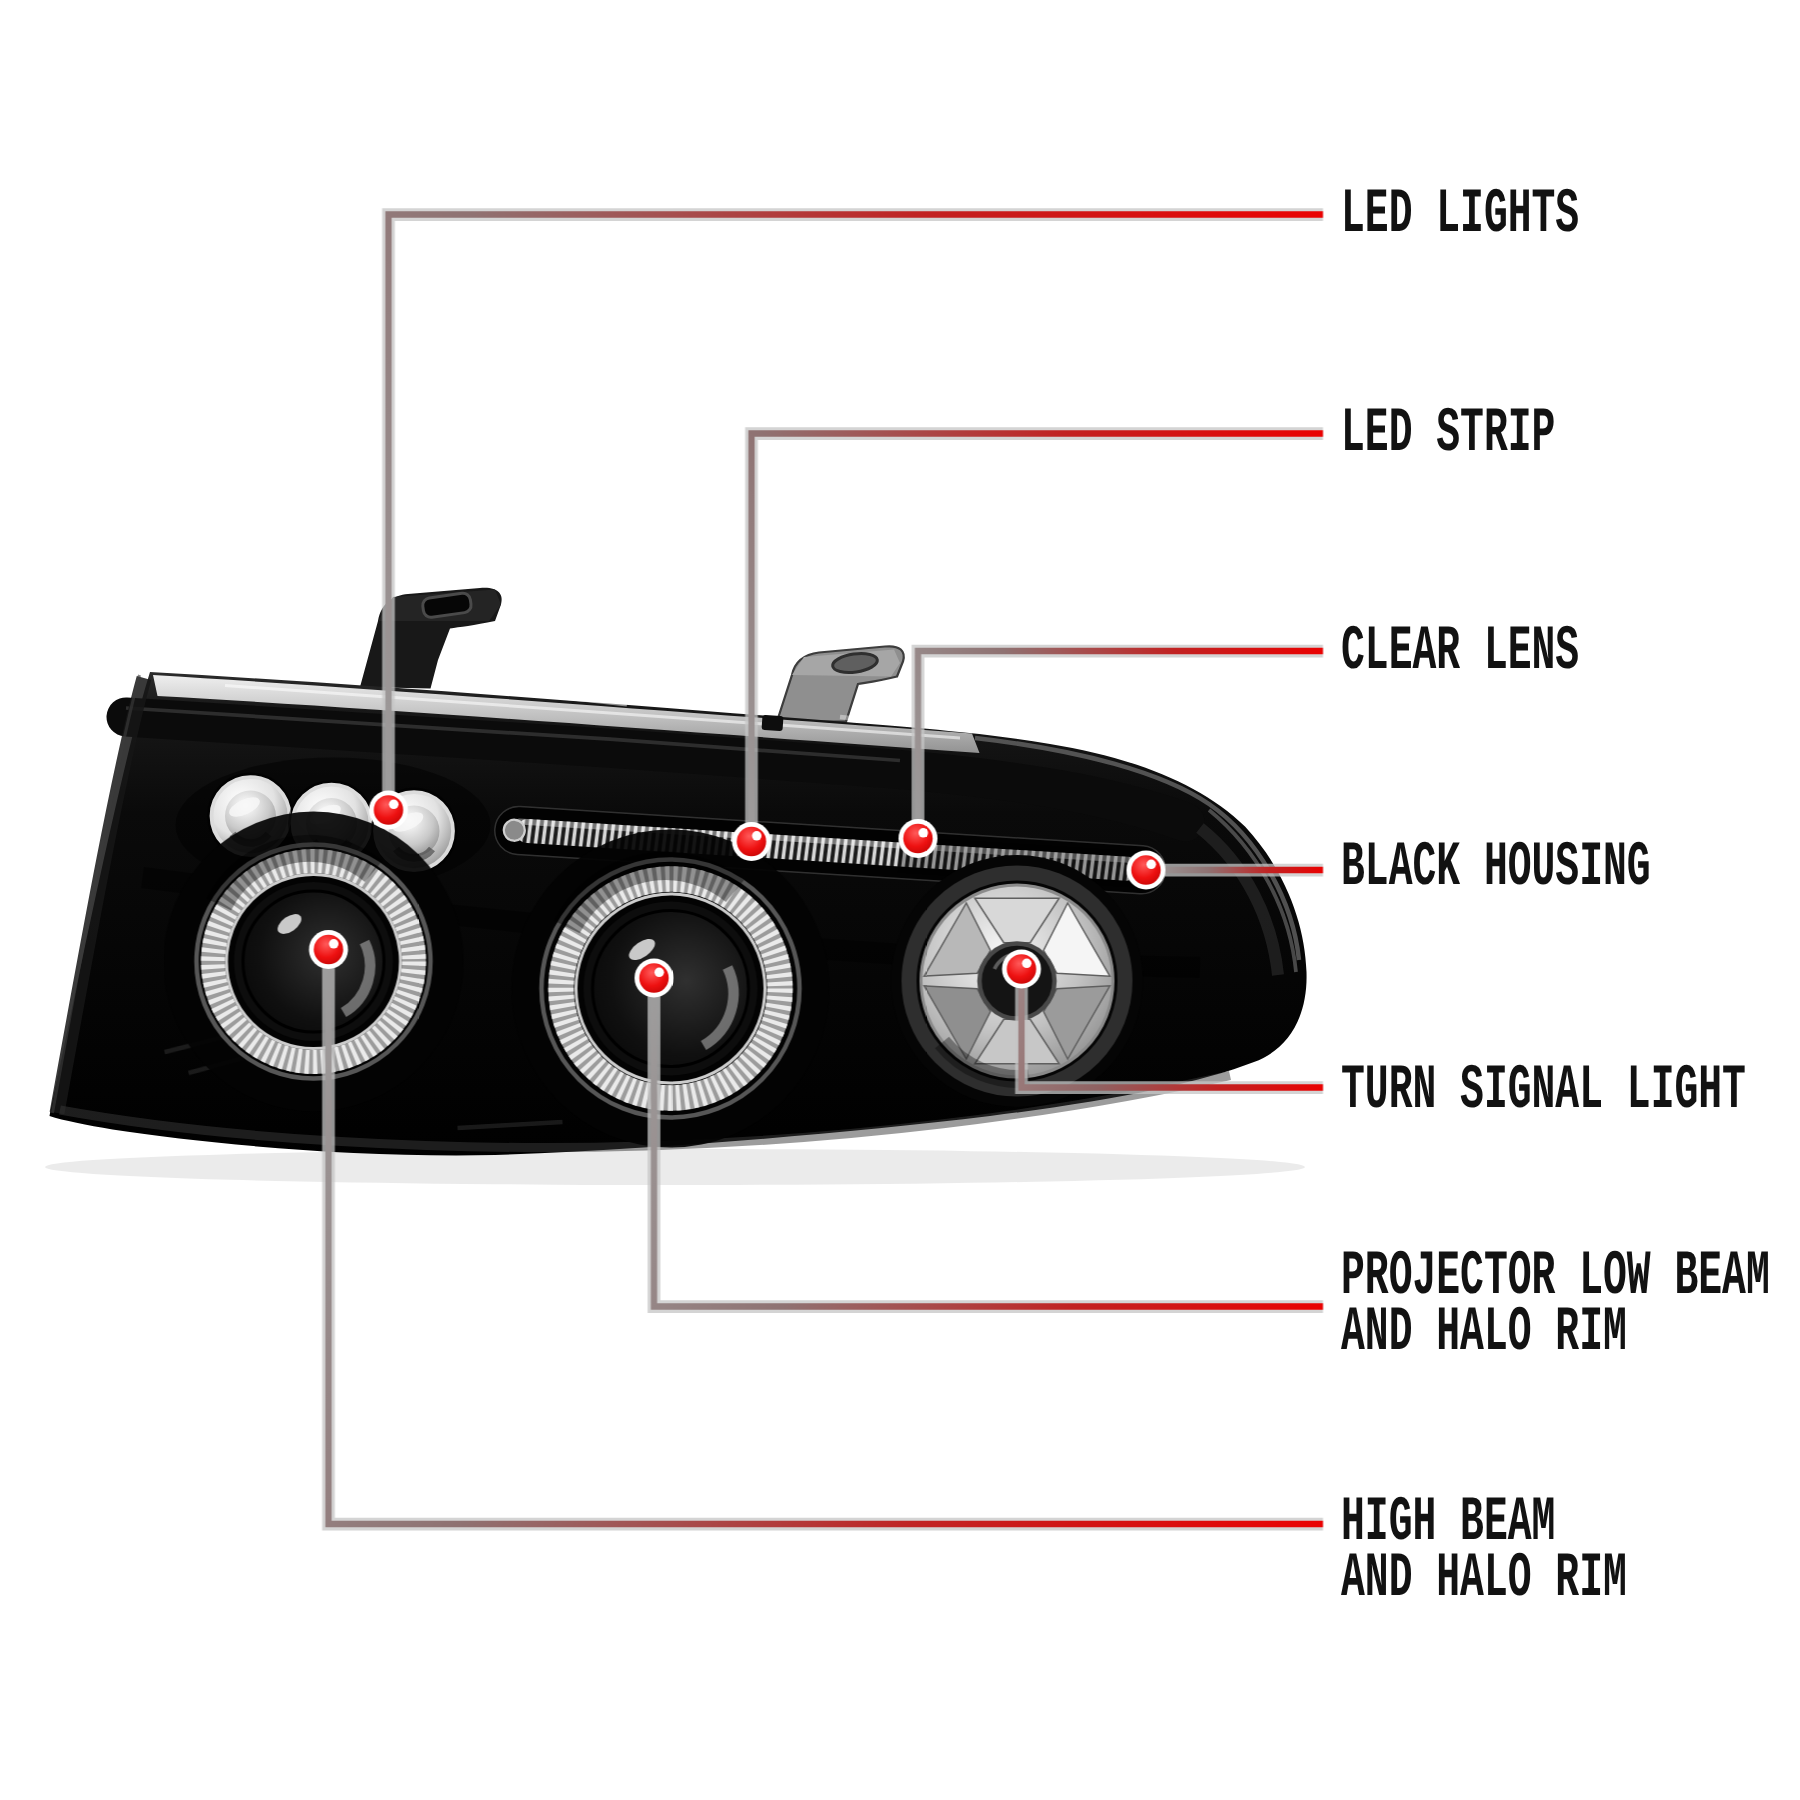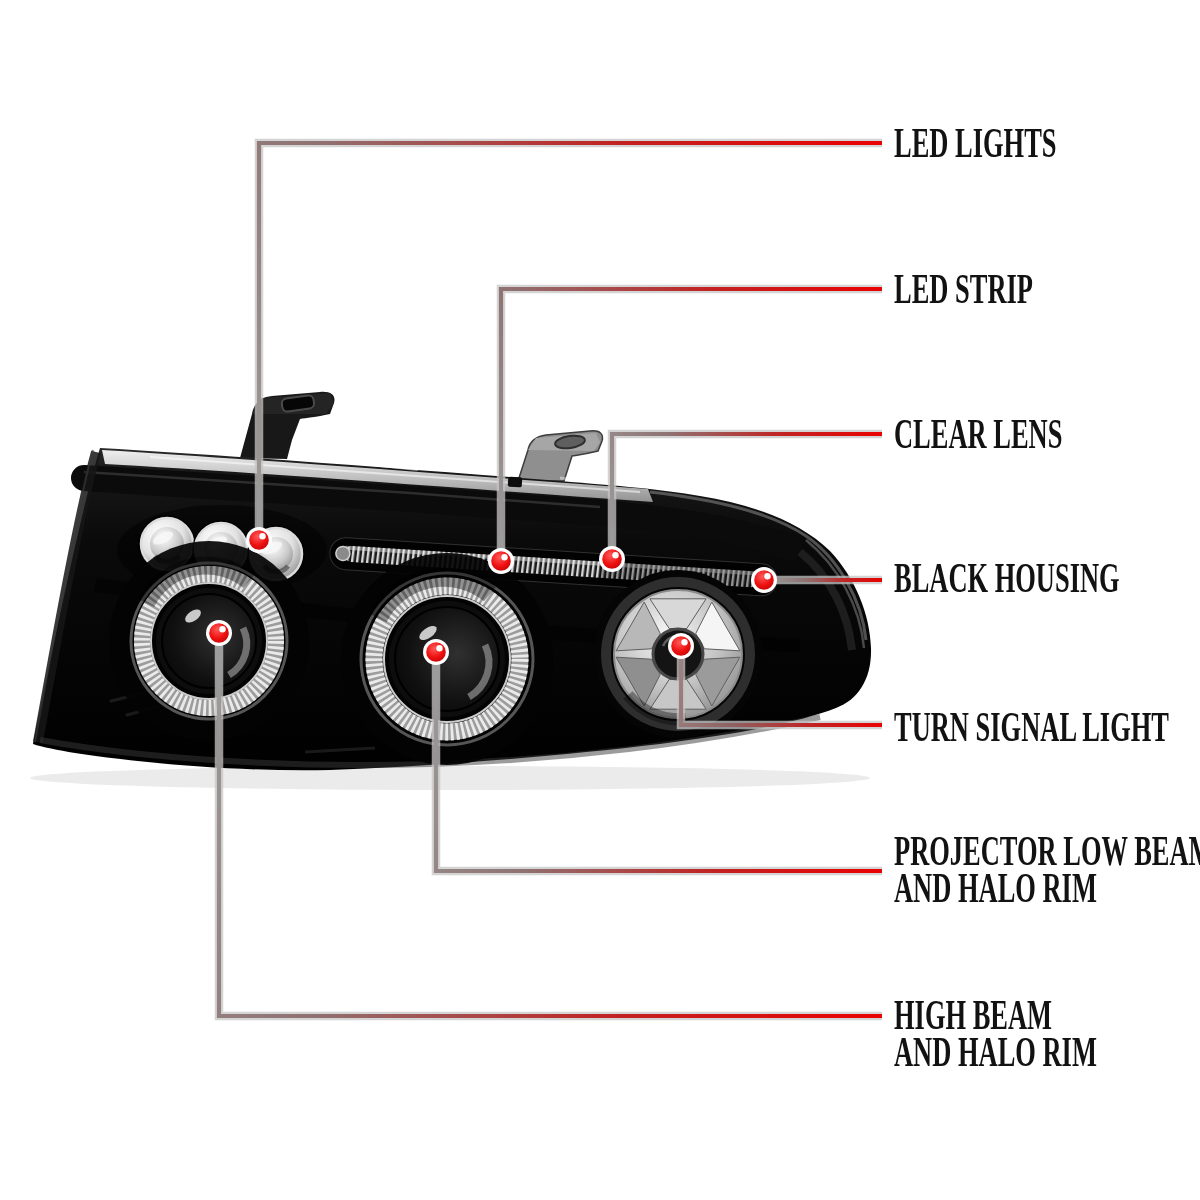--- a/index.html
+++ b/index.html
@@ -1,17 +1,17 @@
 <!DOCTYPE html>
 <html><head>
 <meta charset="utf-8">
 <style>
   html,body{margin:0;padding:0;background:#fff;}
   #stage{position:relative;width:1200px;height:1200px;background:#fff;overflow:hidden;
-         font-family:Liberation Serif, serif;}
+         font-family:Liberation Mono, monospace;}
   #lamp-svg{position:absolute;left:0;top:0;}
   .callout-label{
     position:absolute;
     left:894px;
     color:#121212;
     font-weight:700;
     font-size:42px;
     line-height:40px;
     letter-spacing:0px;
     transform:scaleX(0.63);

